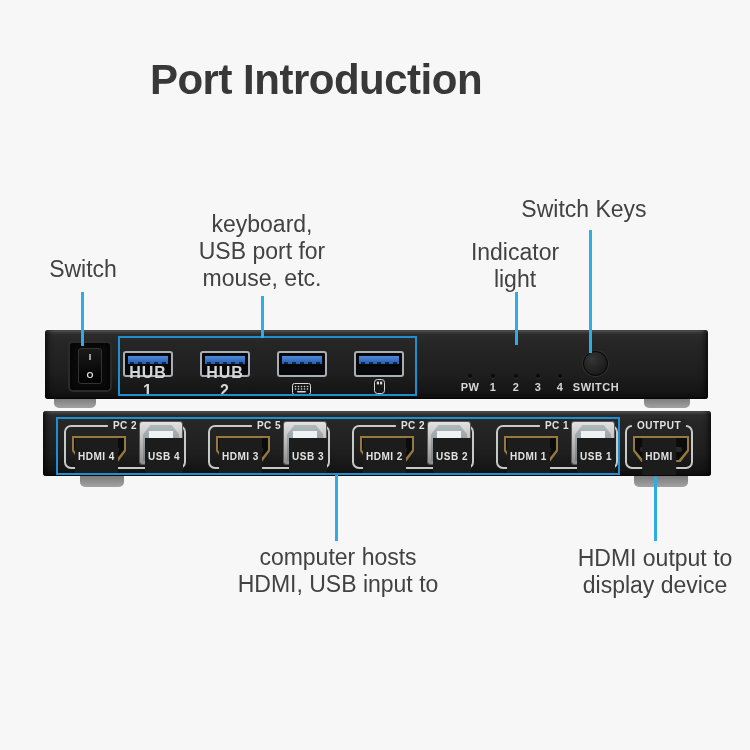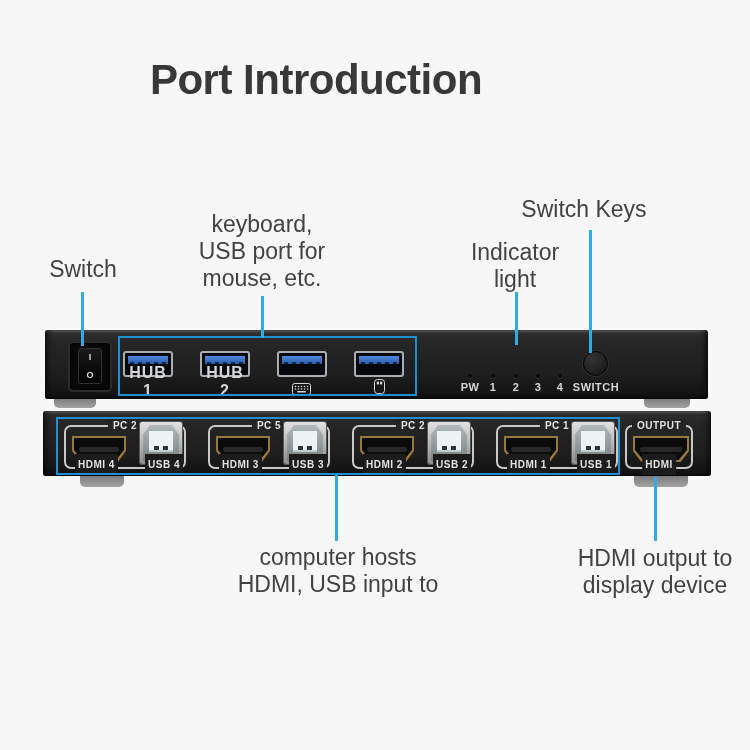--- a/index.html
+++ b/index.html
@@ -119,21 +119,21 @@
     border:2px solid rgba(215,215,215,0.92);border-radius:7px;
   }
   .g1{left:21px;} .g2{left:165px;} .g3{left:309px;} .g4{left:453px;}
   .group-out{left:582px;width:68px;}
   .g-top{
     position:absolute;top:-8px;left:50%;transform:translateX(-50%);
     background:#242424;padding:0 5px;font-size:10px;font-weight:bold;
     letter-spacing:0.5px;color:#e2e2e2;white-space:nowrap;line-height:13px;
   }
   .g-bot{
-    position:absolute;bottom:-8px;background:#1c1c1c;padding:4px 3px;
+    position:absolute;bottom:-8px;background:#1c1c1c;padding:12px 3px;
     font-size:10px;font-weight:bold;letter-spacing:0.5px;color:#e2e2e2;
     white-space:nowrap;line-height:13px;text-align:center;
   }
   .g-bl{left:9px;} .g-br{right:1px;}
   .g-bc{left:50%;transform:translateX(-50%);}
   
   .hdmi{
     position:absolute;left:6px;top:9px;width:54px;height:26px;
     background:#96793f;
     clip-path:polygon(0 0,100% 0,100% 58%,85% 100%,15% 100%,0 58%);

